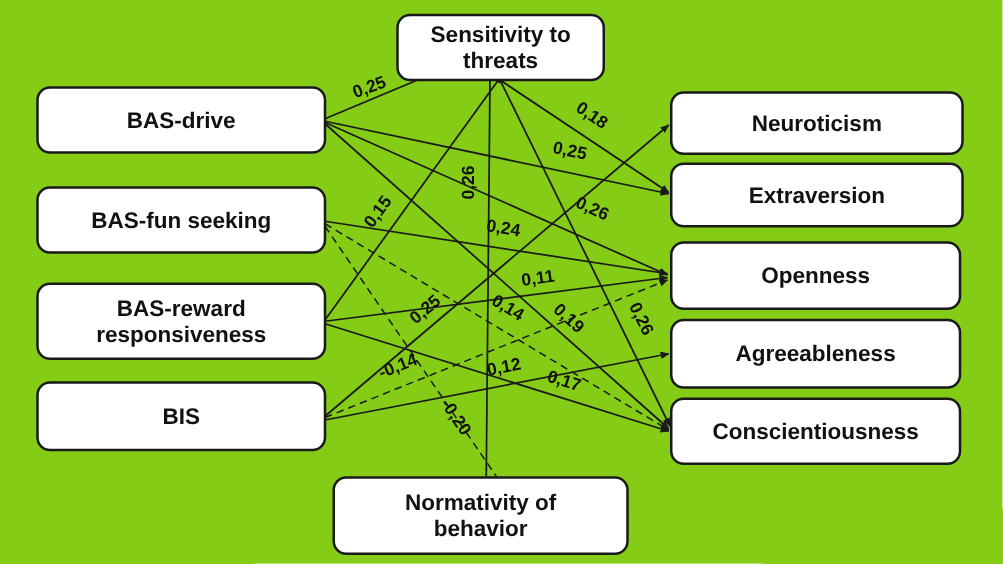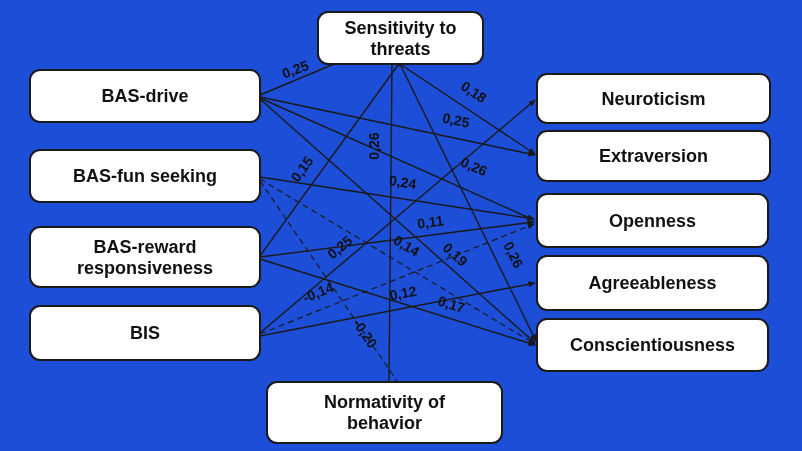--- a/index.html
+++ b/index.html
@@ -1,16 +1,16 @@
 <!DOCTYPE html>
 <html><head>
 <meta charset="utf-8">
 <style>
   html,body{margin:0;padding:0;background:#fff;}
-  #canvas-wrap{position:relative;width:802px;height:451px;background:#1d4ed8;font-family:"Liberation Sans",sans-serif;}
+  #canvas-wrap{position:relative;width:802px;height:451px;background:#84cc16;font-family:"Liberation Sans",sans-serif;}
   svg{display:block;}
   .node-rect{fill:#ffffff;stroke:#1a1a1a;stroke-width:2;}
   .node-text{font-family:"Liberation Sans",sans-serif;font-weight:bold;fill:#111111;font-size:18px;text-anchor:middle;}
   .edge-line{stroke:#1a1a1a;stroke-width:1.4;fill:none;}
   .edge-line.dashed{stroke-dasharray:6 4;stroke-width:1.2;}
   .edge-label{font-family:"Liberation Sans",sans-serif;font-weight:bold;fill:#111111;font-size:14px;text-anchor:middle;}
 </style>
 </head>
 <body>
 

